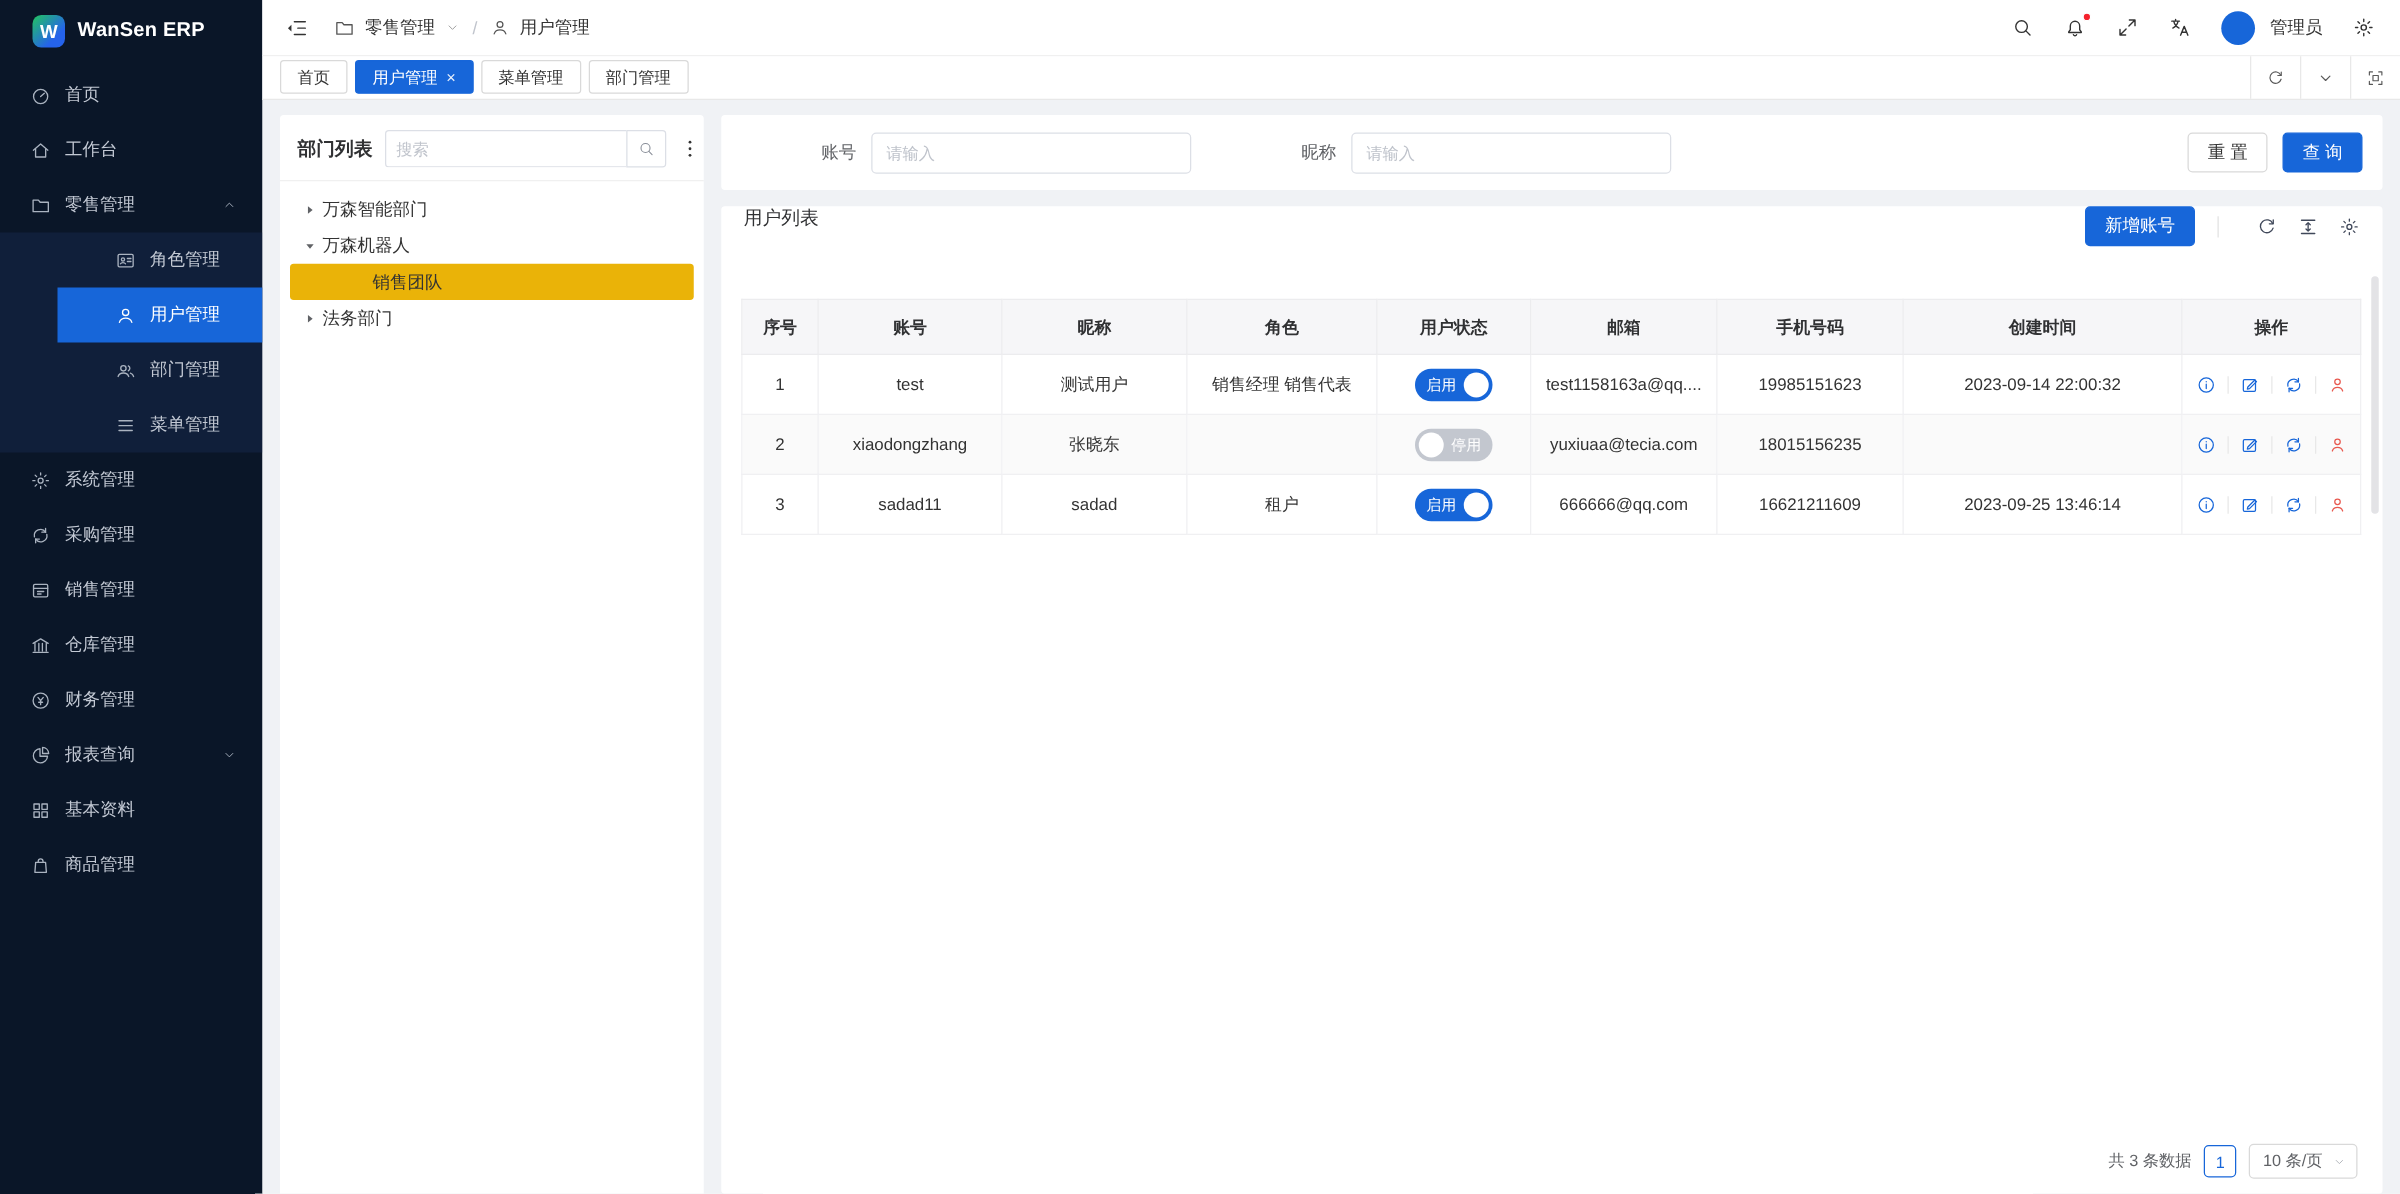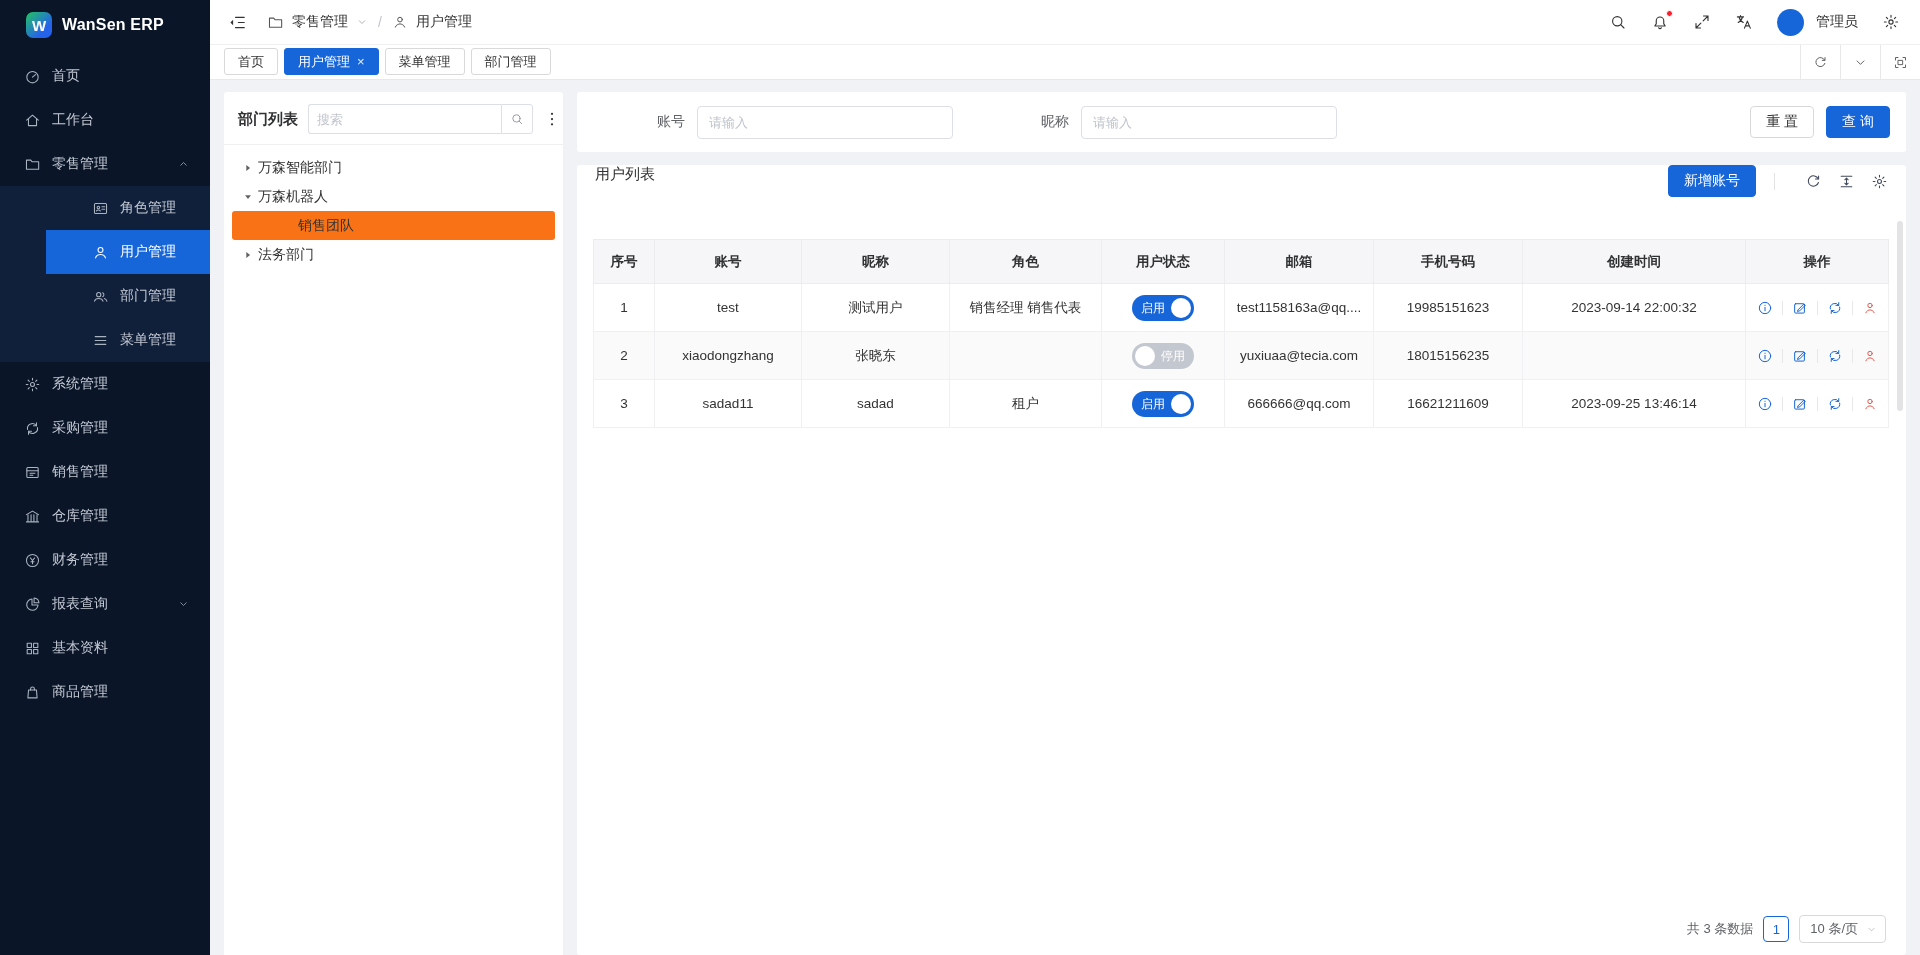--- a/index.html
+++ b/index.html
@@ -57,21 +57,21 @@
   .dept-search input::placeholder { color:#c0c4cc; }
   .dept-search-btn { width:32px; height:30px; border:1px solid #dcdfe6; border-radius:0 3px 3px 0; background:#fff; display:flex; align-items:center; justify-content:center; color:#8a8f99; cursor:pointer; }
   .dept-search-btn .ico { width:14px; height:14px; }
   .kebab { width:18px; height:18px; color:#333; cursor:pointer; flex:0 0 18px; }
   .tree { padding:8px 8px 0 8px; }
   .tree-row { display:flex; align-items:center; height:29px; font-size:14px; color:#333; cursor:pointer; border-radius:3px; }
   .tree-row .caret { width:20px; height:12px; color:#606266; display:flex; align-items:center; justify-content:center; flex:0 0 20px; }
   .tree-row .caret svg { width:10px; height:10px; }
   .tree-row.lvl0 { padding-left:6px; }
   .tree-row.lvl1 { padding-left:46px; }
-  .tree-row.selected { background:#f97316; }
+  .tree-row.selected { background:#eab308; }
 
   .right-col { flex:1; display:flex; flex-direction:column; gap:13px; min-width:0; }
   .filter-card { background:#fff; border-radius:3px; height:60px; flex:0 0 60px; display:flex; align-items:center; padding:0 16px 0 80px; }
   .f-label { color:#606266; font-size:14px; margin-right:12px; white-space:nowrap; }
   .f-input { width:256px; height:33px; border:1px solid #dcdfe6; border-radius:4px; padding:0 11px; font-size:13px; color:#333; outline:none; font-family:inherit; }
   .f-input::placeholder { color:#bfc3cb; }
   .f-gap { width:88px; }
   .f-btns { margin-left:auto; display:flex; gap:12px; }
   .btn { height:32px; border-radius:4px; font-size:14px; display:flex; align-items:center; justify-content:center; cursor:pointer; font-family:inherit; }
   .btn-plain { border:1px solid #d9d9d9; background:#fff; color:#333; padding:0 15px; }

